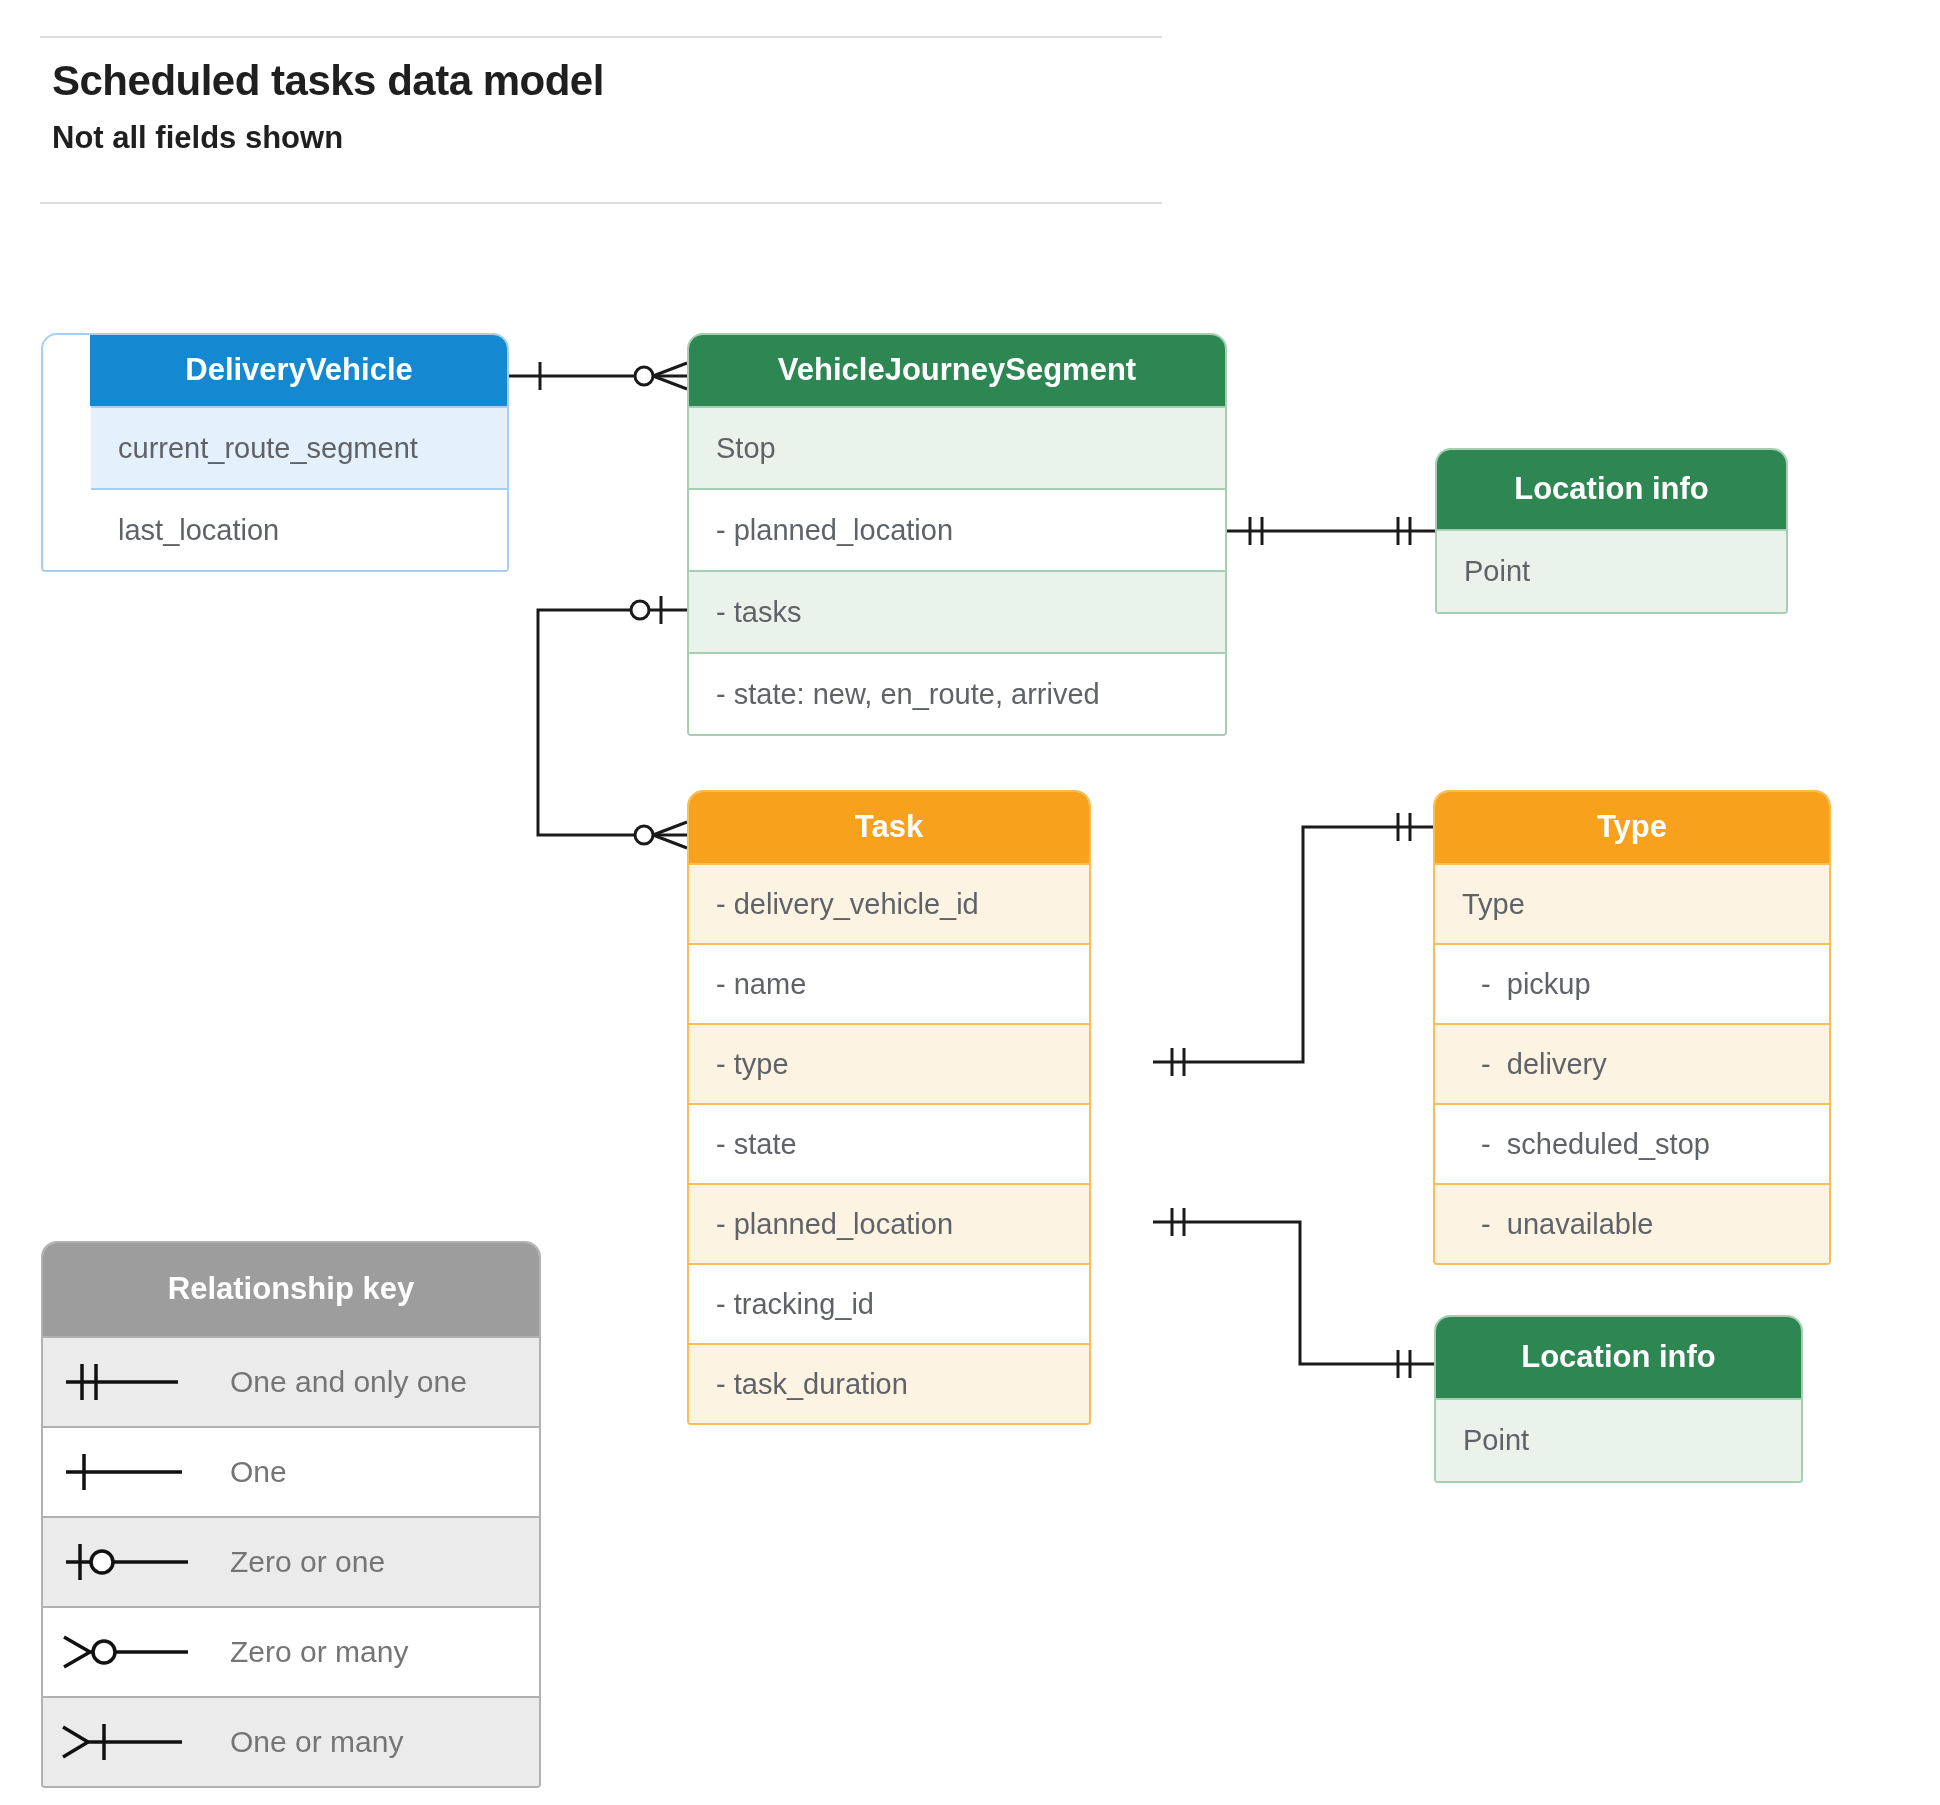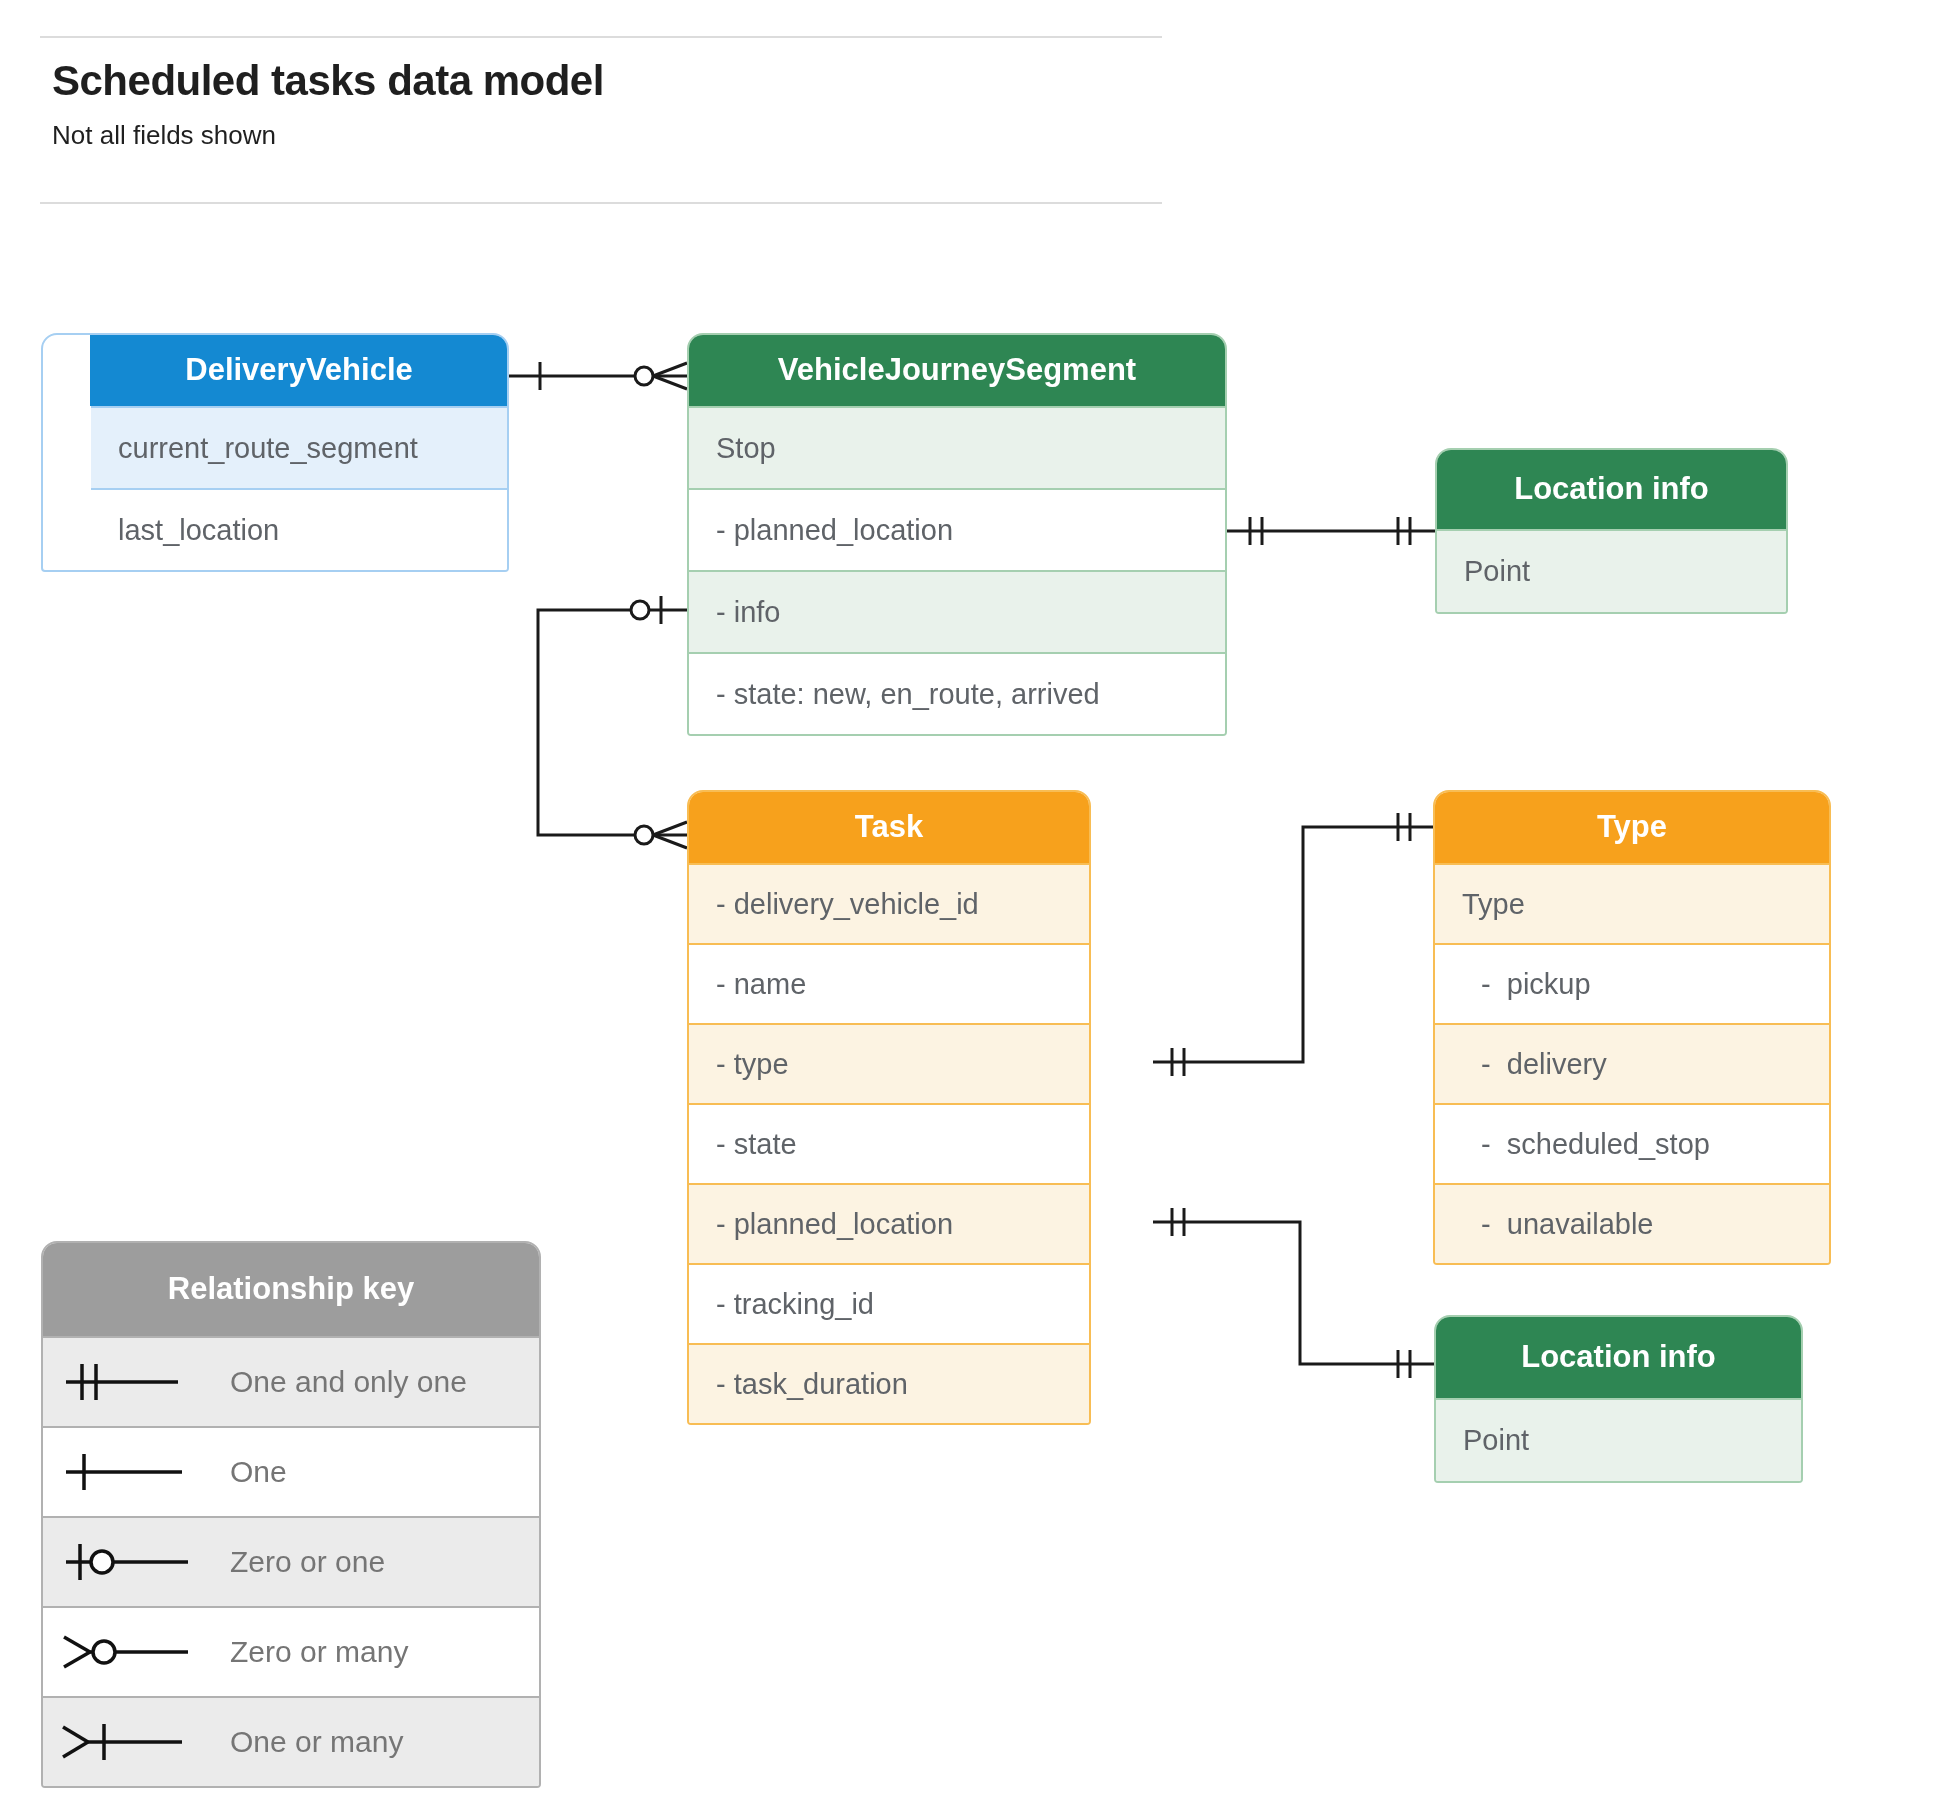--- a/index.html
+++ b/index.html
@@ -4,21 +4,21 @@
 <style>
   html,body{margin:0;padding:0;background:#ffffff;}
   .canvas{
     position:relative;width:1940px;height:1805px;background:#ffffff;
     font-family:"Liberation Sans",sans-serif;overflow:hidden;
   }
   .rule{position:absolute;left:40px;width:1122px;height:0;border-top:2px solid #dcdcdc;}
   #rule-top{top:36px;}
   #rule-bottom{top:202px;}
   .page-title{position:absolute;left:52px;top:57px;font-size:42px;font-weight:bold;color:#1f1f1f;letter-spacing:-0.5px;}
-  .page-subtitle{position:absolute;left:52px;top:120px;font-size:26px;color:#1f1f1f;}
+  .page-subtitle{position:absolute;left:52px;top:120px;font-size:31px;color:#1f1f1f;font-weight:bold;}
 
   
   .etable{
     position:absolute;border:2px solid var(--brd);border-radius:16px 16px 4px 4px;
     background:#fff;box-sizing:border-box;overflow:hidden;
   }
   .etable-header{
     height:var(--hdrh,72px);margin:-1px -1px 0 -1px;background:var(--hdr);color:#ffffff;
     font-size:31px;font-weight:bold;display:flex;align-items:center;justify-content:center;
   }
@@ -101,21 +101,21 @@
 
   <div class="etable" id="tbl-delivery-vehicle" style="--hdr: #1489d2; --brd: #a6cff2; --shade: #e4f0fb;">
       <div class="etable-header">DeliveryVehicle</div>
       <div class="etable-row shaded">current_route_segment</div>
       <div class="etable-row">last_location</div>
     </div>
   <div class="etable" id="tbl-vehicle-journey-segment" style="--hdr: #2e8653; --brd: #a5cfb0; --shade: #e9f2eb;">
       <div class="etable-header">VehicleJourneySegment</div>
       <div class="etable-row shaded">Stop</div>
       <div class="etable-row">- planned_location</div>
-      <div class="etable-row shaded">- info</div>
+      <div class="etable-row shaded">- tasks</div>
       <div class="etable-row">- state: new, en_route, arrived</div>
     </div>
   <div class="etable" id="tbl-location-info-top" style="--hdr: #2e8653; --brd: #a5cfb0; --shade: #e9f2eb;">
       <div class="etable-header">Location info</div>
       <div class="etable-row shaded">Point</div>
     </div>
   <div class="etable" id="tbl-task" style="--hdr: #f7a11c; --brd: #f8bd54; --shade: #fcf3e2;">
       <div class="etable-header">Task</div>
       <div class="etable-row shaded">- delivery_vehicle_id</div>
       <div class="etable-row">- name</div>

